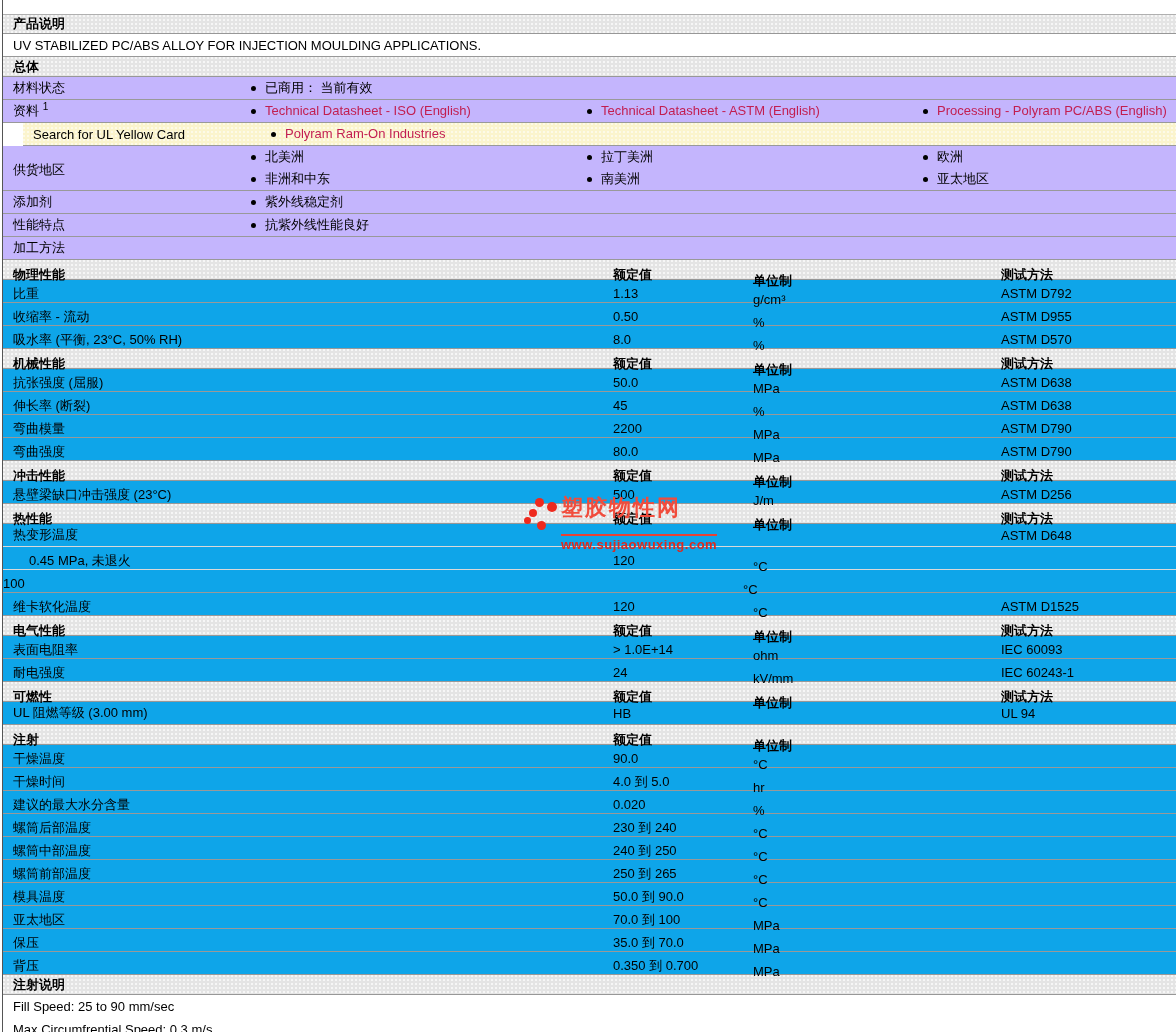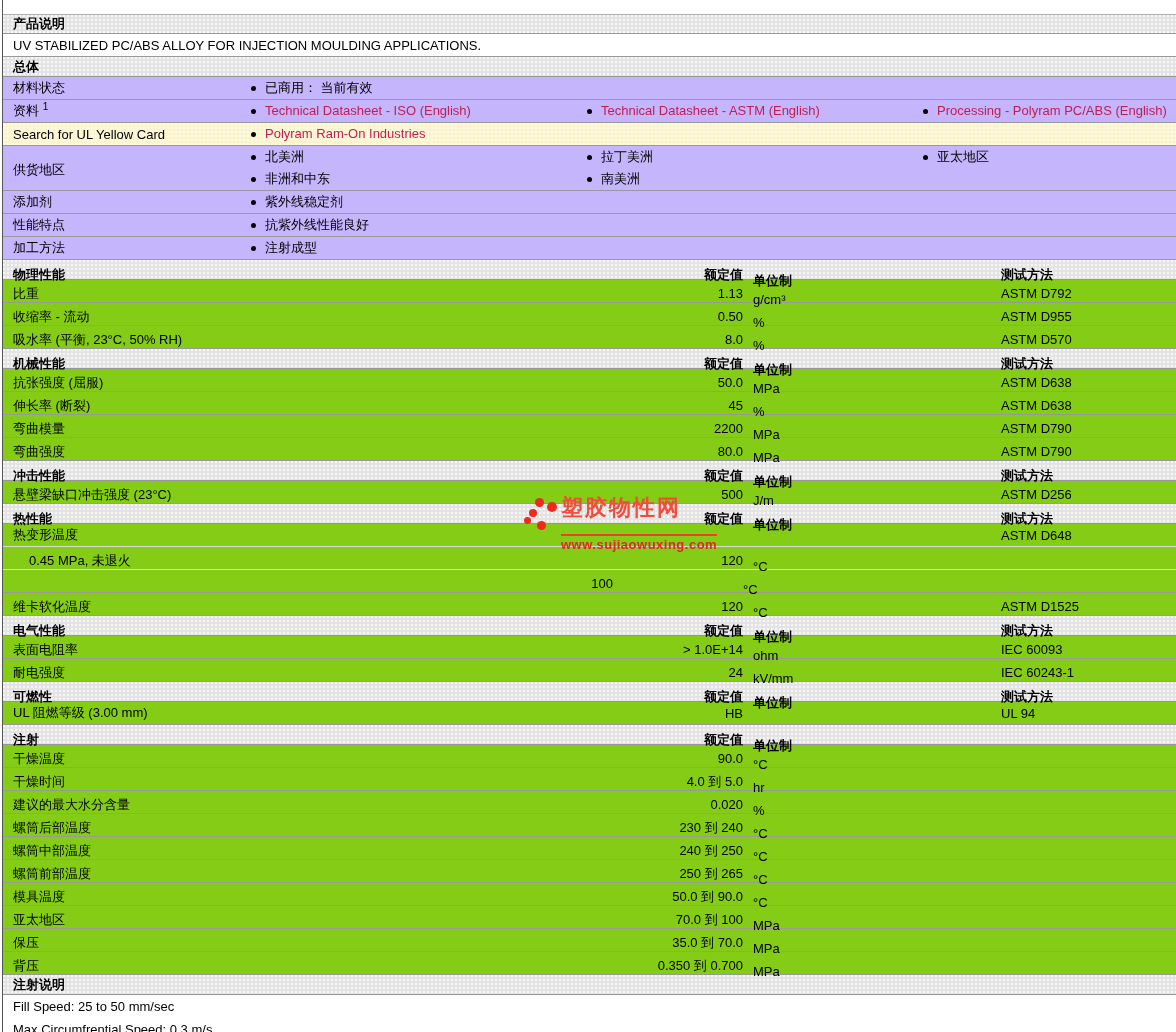--- a/index.html
+++ b/index.html
@@ -10,40 +10,40 @@
   .hdr{box-sizing:border-box;height:20px;border-bottom:1px solid #979797;background-color:#e4e4e4;
        background-image:radial-gradient(circle at 1px 1px,#f6f6f6 1px,transparent 1.3px);background-size:4px 4px;
        display:grid;align-items:center;font-weight:bold;}
   .hdr.first{border-top:1px solid #b0b0b0;}
   .hdr.full{grid-template-columns:1fr;padding-left:10px;}
   
   .trow{box-sizing:border-box;height:23px;border-bottom:1px solid #999;display:flex;align-items:center;padding-left:10px;background:#fff;}
   .note-row{box-sizing:border-box;height:23px;display:flex;align-items:center;padding-left:10px;background:#fff;}
   
   .pgrid{display:grid;grid-template-columns:610px 130px 10px 248px 1fr;}
-  .prow{box-sizing:border-box;height:23px;border-bottom:1px solid #999;align-items:center;background:#84cc16;}
+  .prow{box-sizing:border-box;height:23px;border-bottom:1px solid #999;align-items:center;background:#0ea5e9;}
   .prow.light{border-bottom:1px solid #d9d9d9;}
   .c{white-space:nowrap;overflow:visible;}
   .c.lbl{padding-left:10px;}
   .c.lbl.ind{padding-left:26px;}
-  .c.val{text-align:right;}
+  .c.val{text-align:left;}
   .c.unit{text-align:left;margin-top:12px;}
   .c.method{text-align:left;}
   .b{font-weight:bold;}
   
   .ggrid{display:grid;grid-template-columns:248px 336px 336px 254px;}
   .grow{box-sizing:border-box;min-height:23px;border-bottom:1px solid #999;align-items:center;background:#c4b5fd;padding:0;}
   .grow .glabel{padding-left:10px;align-self:center;}
   .grow.multi{align-items:start;}
   .grow.multi .glabel{padding-top:3px;}
   .gcell{padding:0;text-align:right;}
   .bi{white-space:nowrap;line-height:22px;height:22px;display:flex;align-items:center;}
   .dot{display:inline-block;width:5px;height:5px;border-radius:50%;background:#000;margin-right:9px;flex:0 0 auto;}
   .lnk{color:#c21e50;text-decoration:none;cursor:pointer;}
-  .yellow{background-color:#fbf4cd;background-image:radial-gradient(circle at 1px 1px,rgba(255,255,255,.55) 1px,transparent 1.3px);background-size:4px 4px;}
+  .yellow{background-color:#fbf4cd;background-image:radial-gradient(circle at 1px 1px,rgba(255,255,255,.55) 1px,transparent 1.3px);background-size:4px 4px;margin-left:20px;}
   sup{font-size:10px;vertical-align:super;line-height:0;}
   
   .watermark{position:absolute;left:520px;top:496px;display:flex;align-items:flex-start;pointer-events:none;z-index:5;}
   .wm-dots{position:relative;width:36px;height:36px;flex:0 0 auto;}
   .wm-dots span{position:absolute;border-radius:50%;background:#ee2a1e;}
   .wm-d1{left:12px;top:2px;width:9px;height:9px;}
   .wm-d2{left:24px;top:6px;width:10px;height:10px;}
   .wm-d3{left:6px;top:13px;width:8px;height:8px;}
   .wm-d4{left:1px;top:21px;width:7px;height:7px;}
   .wm-d5{left:14px;top:25px;width:9px;height:9px;}
@@ -132,20 +132,24 @@
           <span>拉丁美洲</span>
         </div>
       <div class="bi">
           <span class="dot"></span>
           <span>南美洲</span>
         </div>
     </div>
     <div class="gcell">
       <div class="bi">
           <span class="dot"></span>
+          <span>欧洲</span>
+        </div>
+      <div class="bi">
+          <span class="dot"></span>
           <span>亚太地区</span>
         </div>
     </div>
   </div>
 
   <div class="grow ggrid">
     <div class="glabel">添加剂</div>
     <div class="gcell">
       <div class="bi">
           <span class="dot"></span>
@@ -163,26 +167,20 @@
           <span class="dot"></span>
           <span>抗紫外线性能良好</span>
         </div>
     </div>
     <div class="gcell"></div>
     <div class="gcell"></div>
   </div>
 
   <div class="grow ggrid">
     <div class="glabel">加工方法</div>
-    <div class="gcell">
-      <div class="bi">
-          <span class="dot"></span>
-          <span>注射成型</span>
-        </div>
-    </div>
     <div class="gcell"></div>
     <div class="gcell"></div>
   </div>
 
   <div class="hdr pgrid">
     <div class="c lbl b">物理性能</div>
     <div class="c val b">额定值</div>
     <div class="c"></div>
     <div class="c unit b">单位制</div>
     <div class="c method b">测试方法</div>
@@ -407,21 +405,21 @@
     <div class="c val">0.350 到 0.700</div>
       <div class="c"></div>
     <div class="c unit">MPa</div>
     <div class="c method"></div>
   </div>
 
   <div class="hdr full">
     <span>注射说明</span>
   </div>
   <div class="note-row">
-    <span>Fill Speed: 25 to 50 mm/sec</span>
+    <span>Fill Speed: 25 to 90 mm/sec</span>
   </div>
   <div class="note-row">
     <span>Max Circumfrential Speed: 0.3 m/s</span>
   </div>
 
   <div class="watermark">
     <div class="wm-dots">
       <span class="wm-d1"></span>
         <span class="wm-d2"></span>
         <span class="wm-d3"></span>

